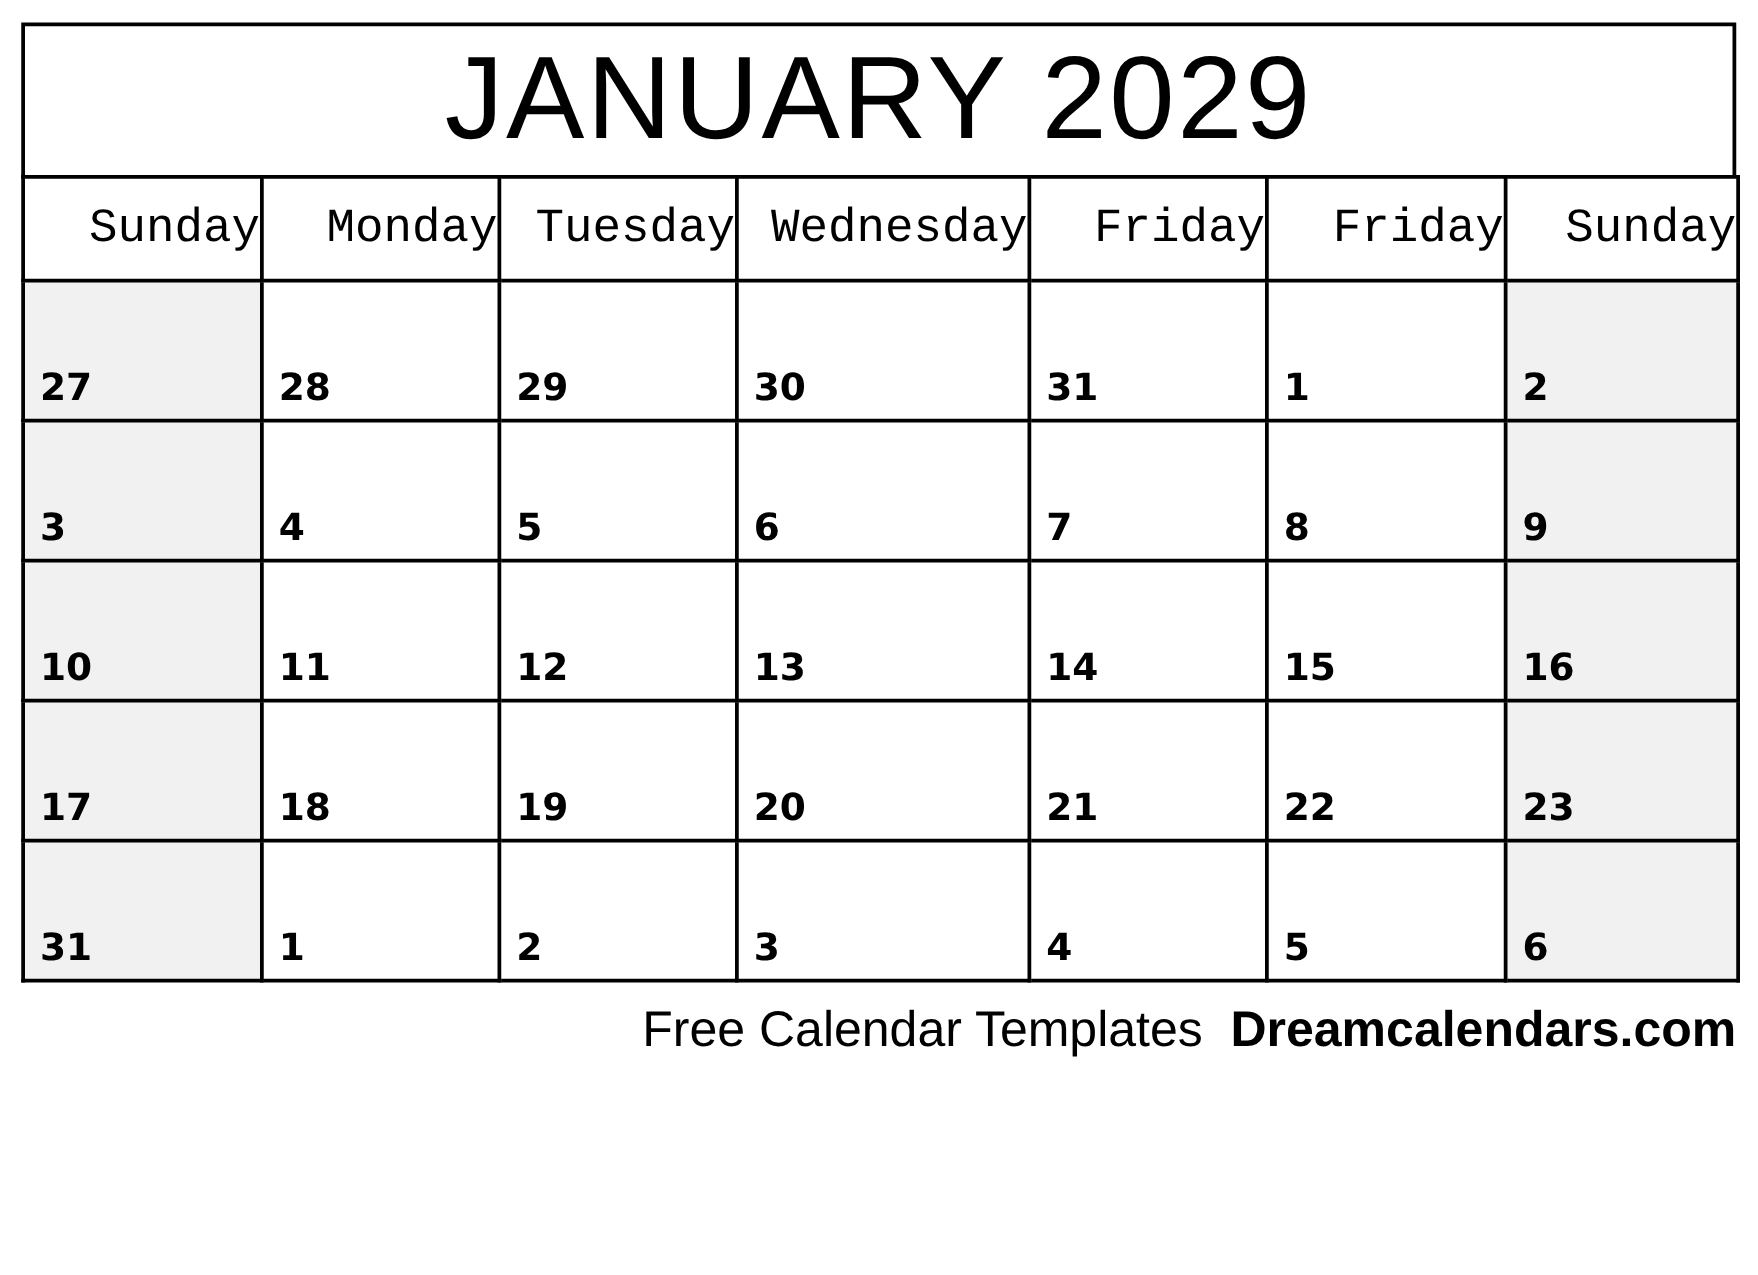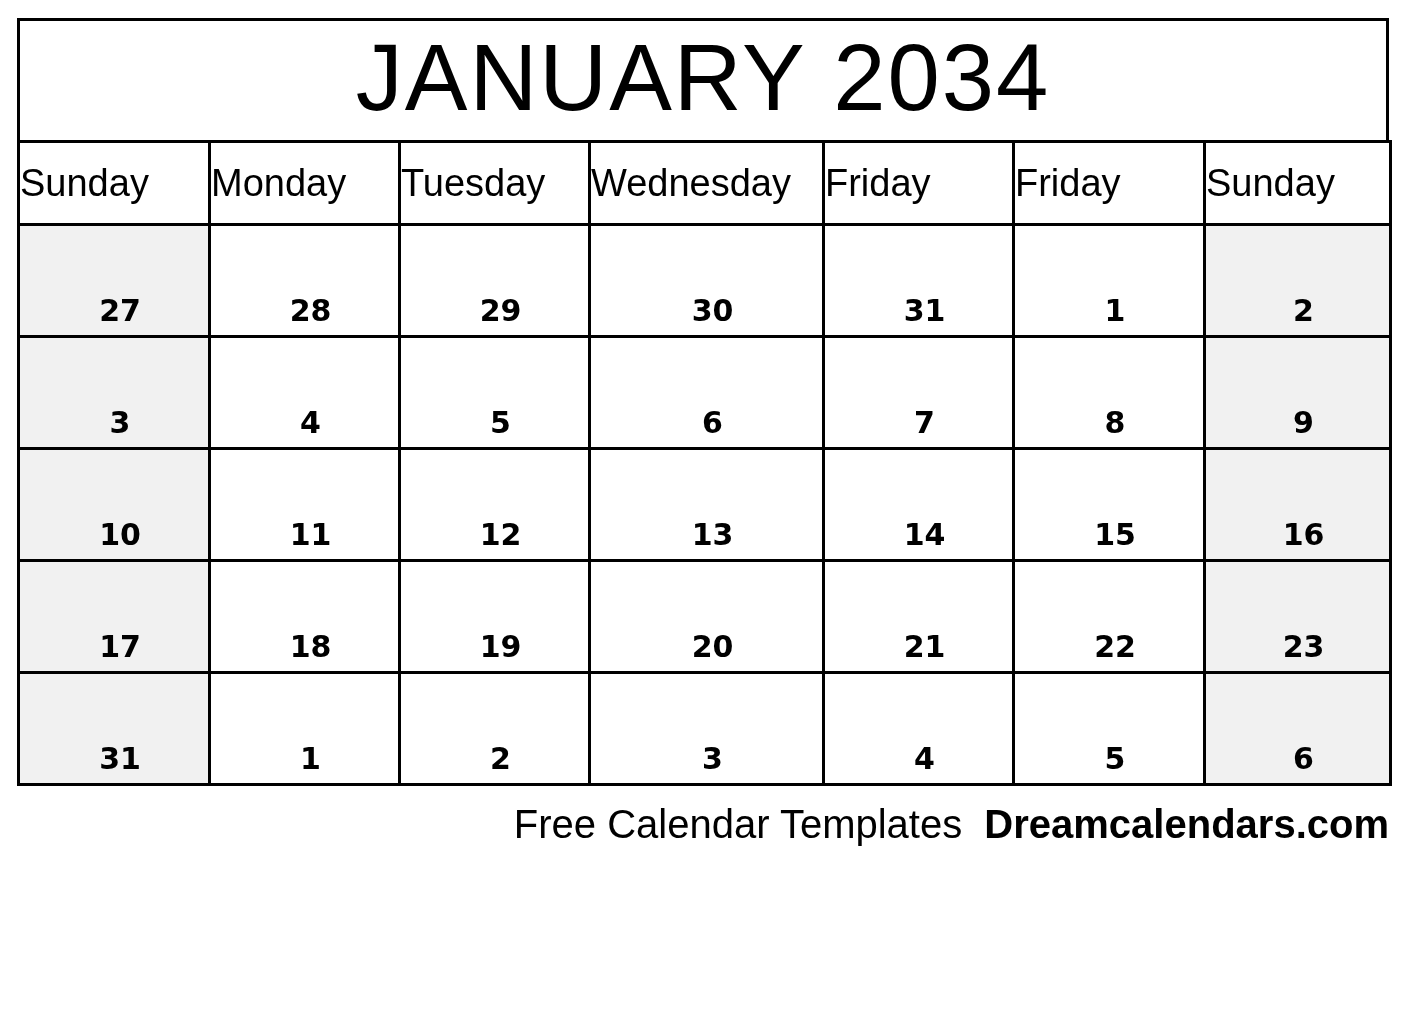--- a/index.html
+++ b/index.html
@@ -45,59 +45,60 @@
   table.cal-grid th,
   table.cal-grid td {
     border: 3px solid var(--grid-border, #000000);
     background: #ffffff;
     padding: 0;
   }
   table.cal-grid th {
     height: 80px;
     font-size: 38px;
     font-weight: 400;
-    text-align: left;
+    text-align: right;
     vertical-align: middle;
+    font-family: Liberation Mono, monospace;
   }
   table.cal-grid td {
     height: 109px;
     vertical-align: bottom;
   }
   table.cal-grid td.weekend {
     background: var(--weekend-bg, #f1f1f1);
   }
   td .day-num {
     display: block;
     font-family: "DejaVu Sans", sans-serif;
     font-weight: 700;
     font-size: 30px;
     line-height: 1;
     padding: 0 0 9px 12px;
-    text-align: center;
+    text-align: left;
   }
   .footer-line {
     margin-top: 14px;
     width: 1372px;
     text-align: right;
     font-size: 40px;
     line-height: 1.2;
     white-space: nowrap;
   }
   .footer-line .brand {
     font-weight: 700;
     margin-left: 11px;
   }
 </style>
 </head>
 <body>
 
 <div class="sheet">
 
   <div class="title-box">
-    <span class="title-text">JANUARY 2034</span>
+    <span class="title-text">JANUARY 2029</span>
   </div>
 
   <table class="cal-grid">
     <colgroup>
       <col style="width:191px">
         <col style="width:190px">
         <col style="width:190px">
       <col style="width:234px">
         <col style="width:190px">
         <col style="width:191px">

